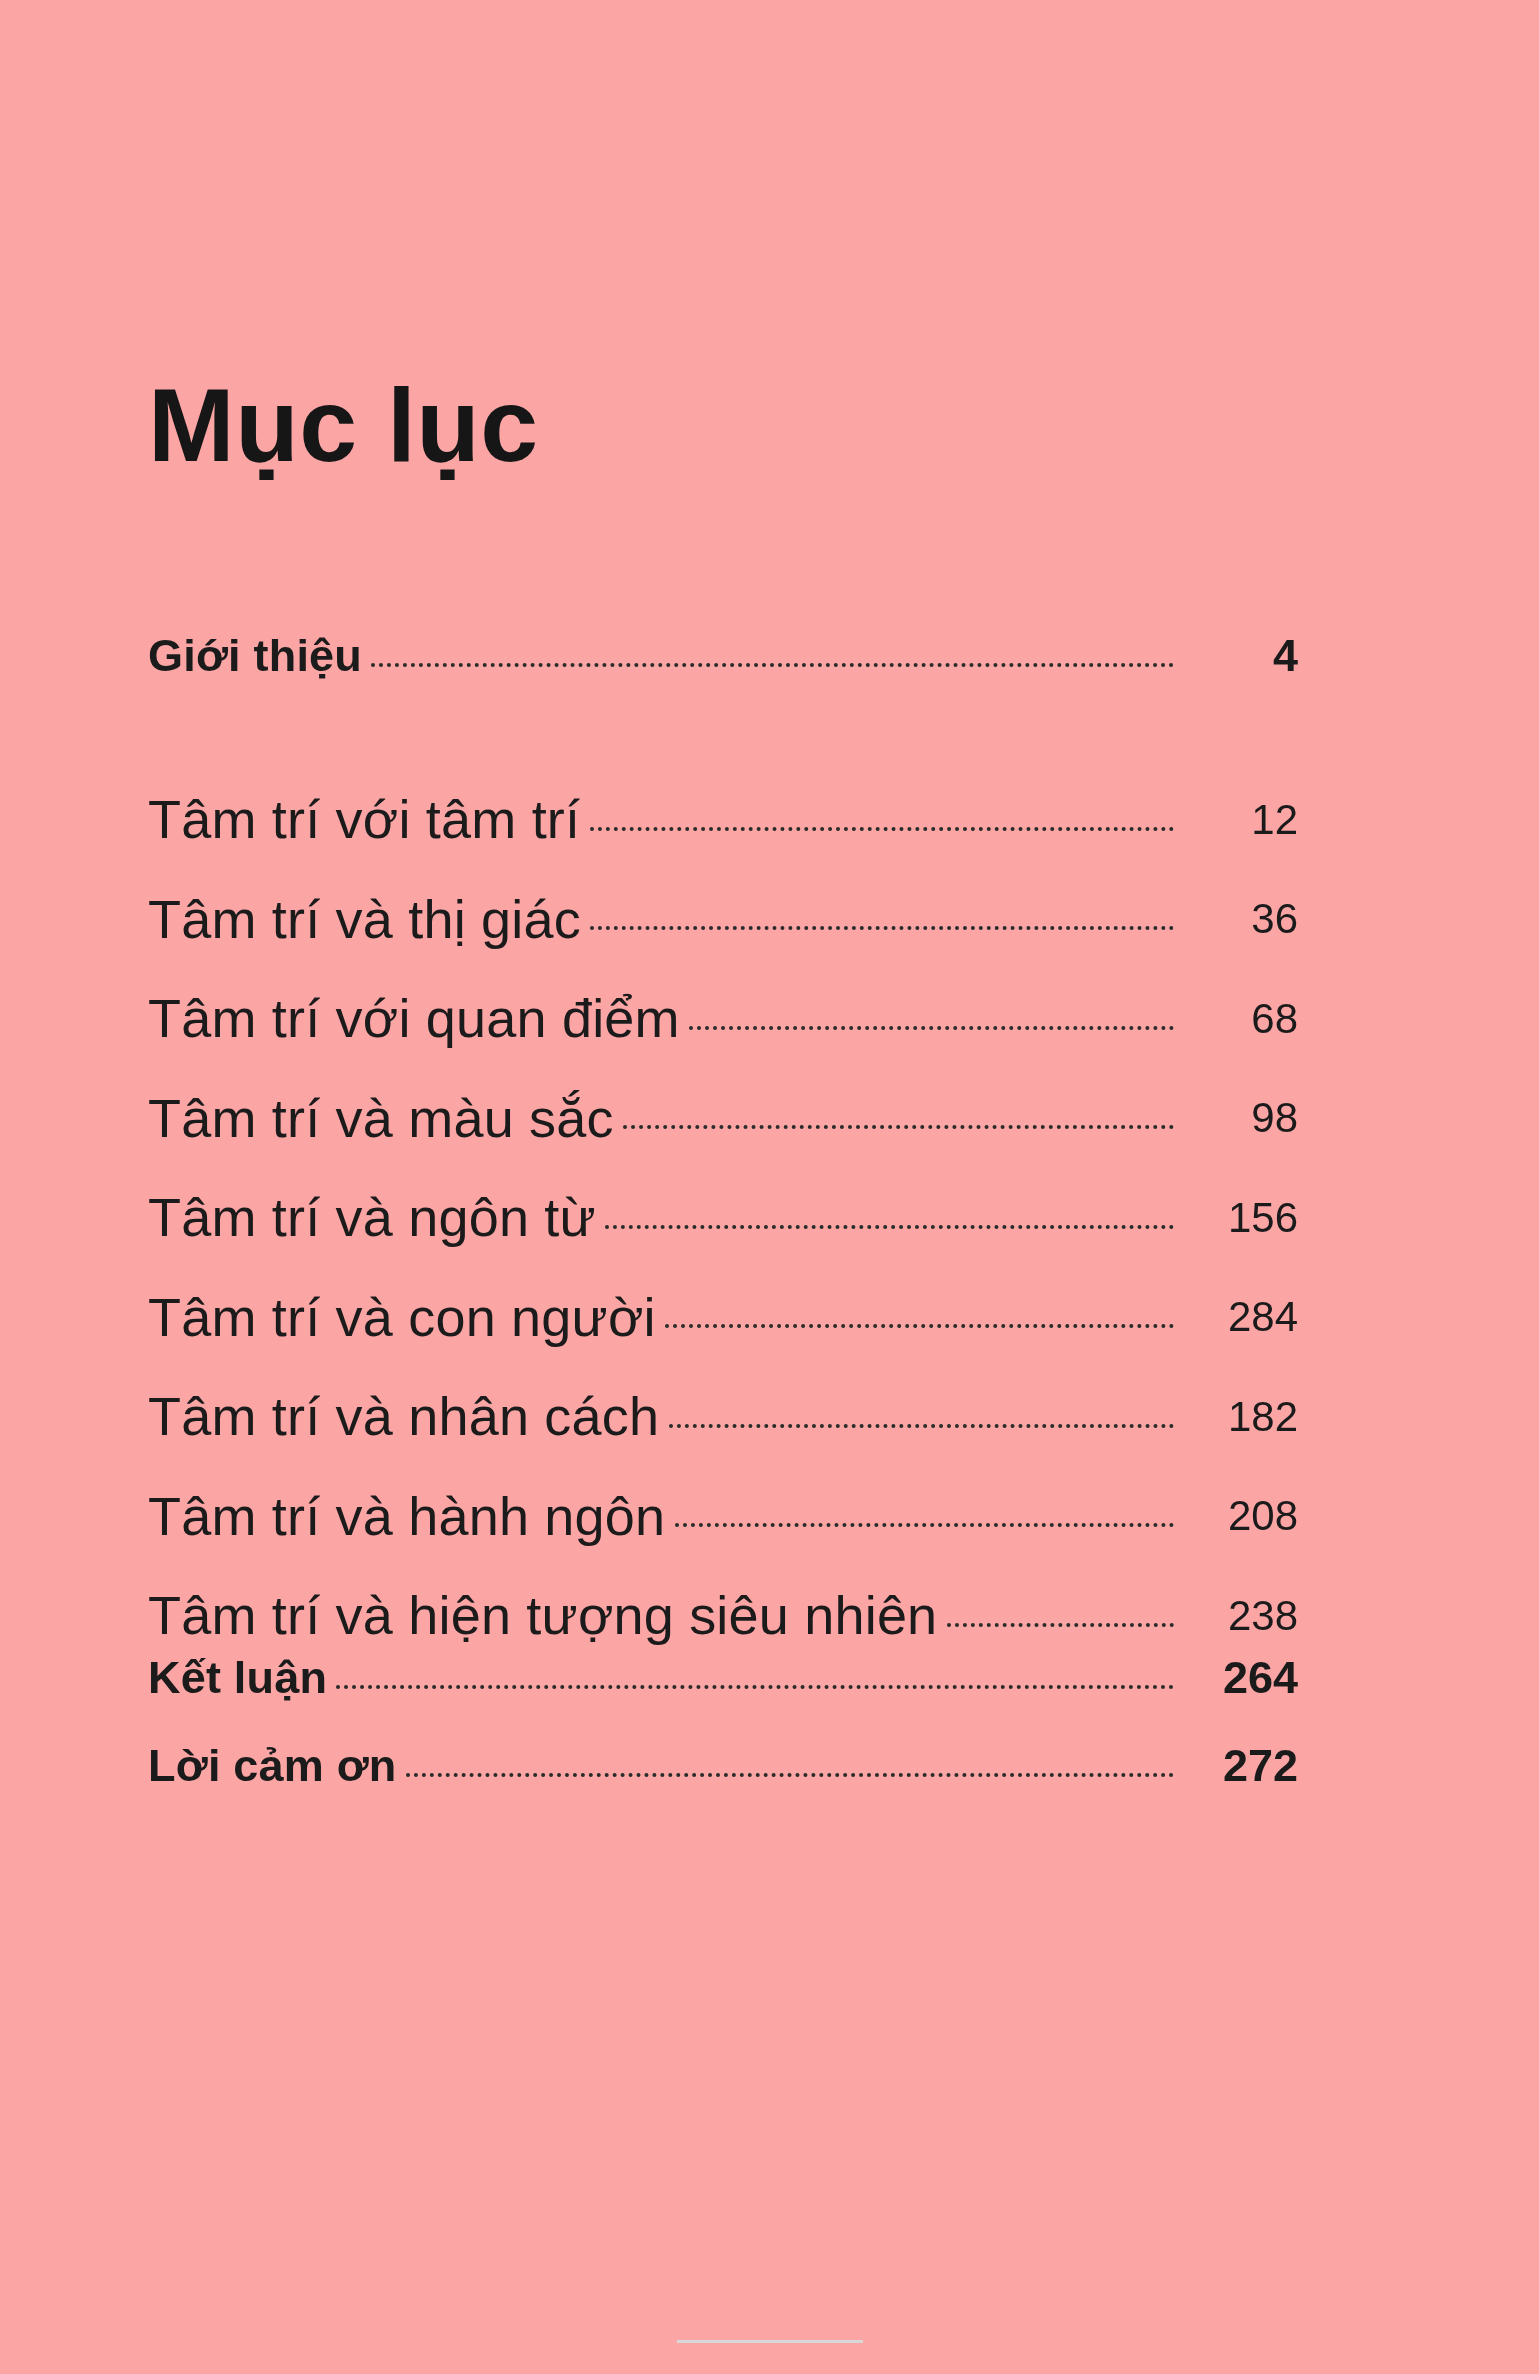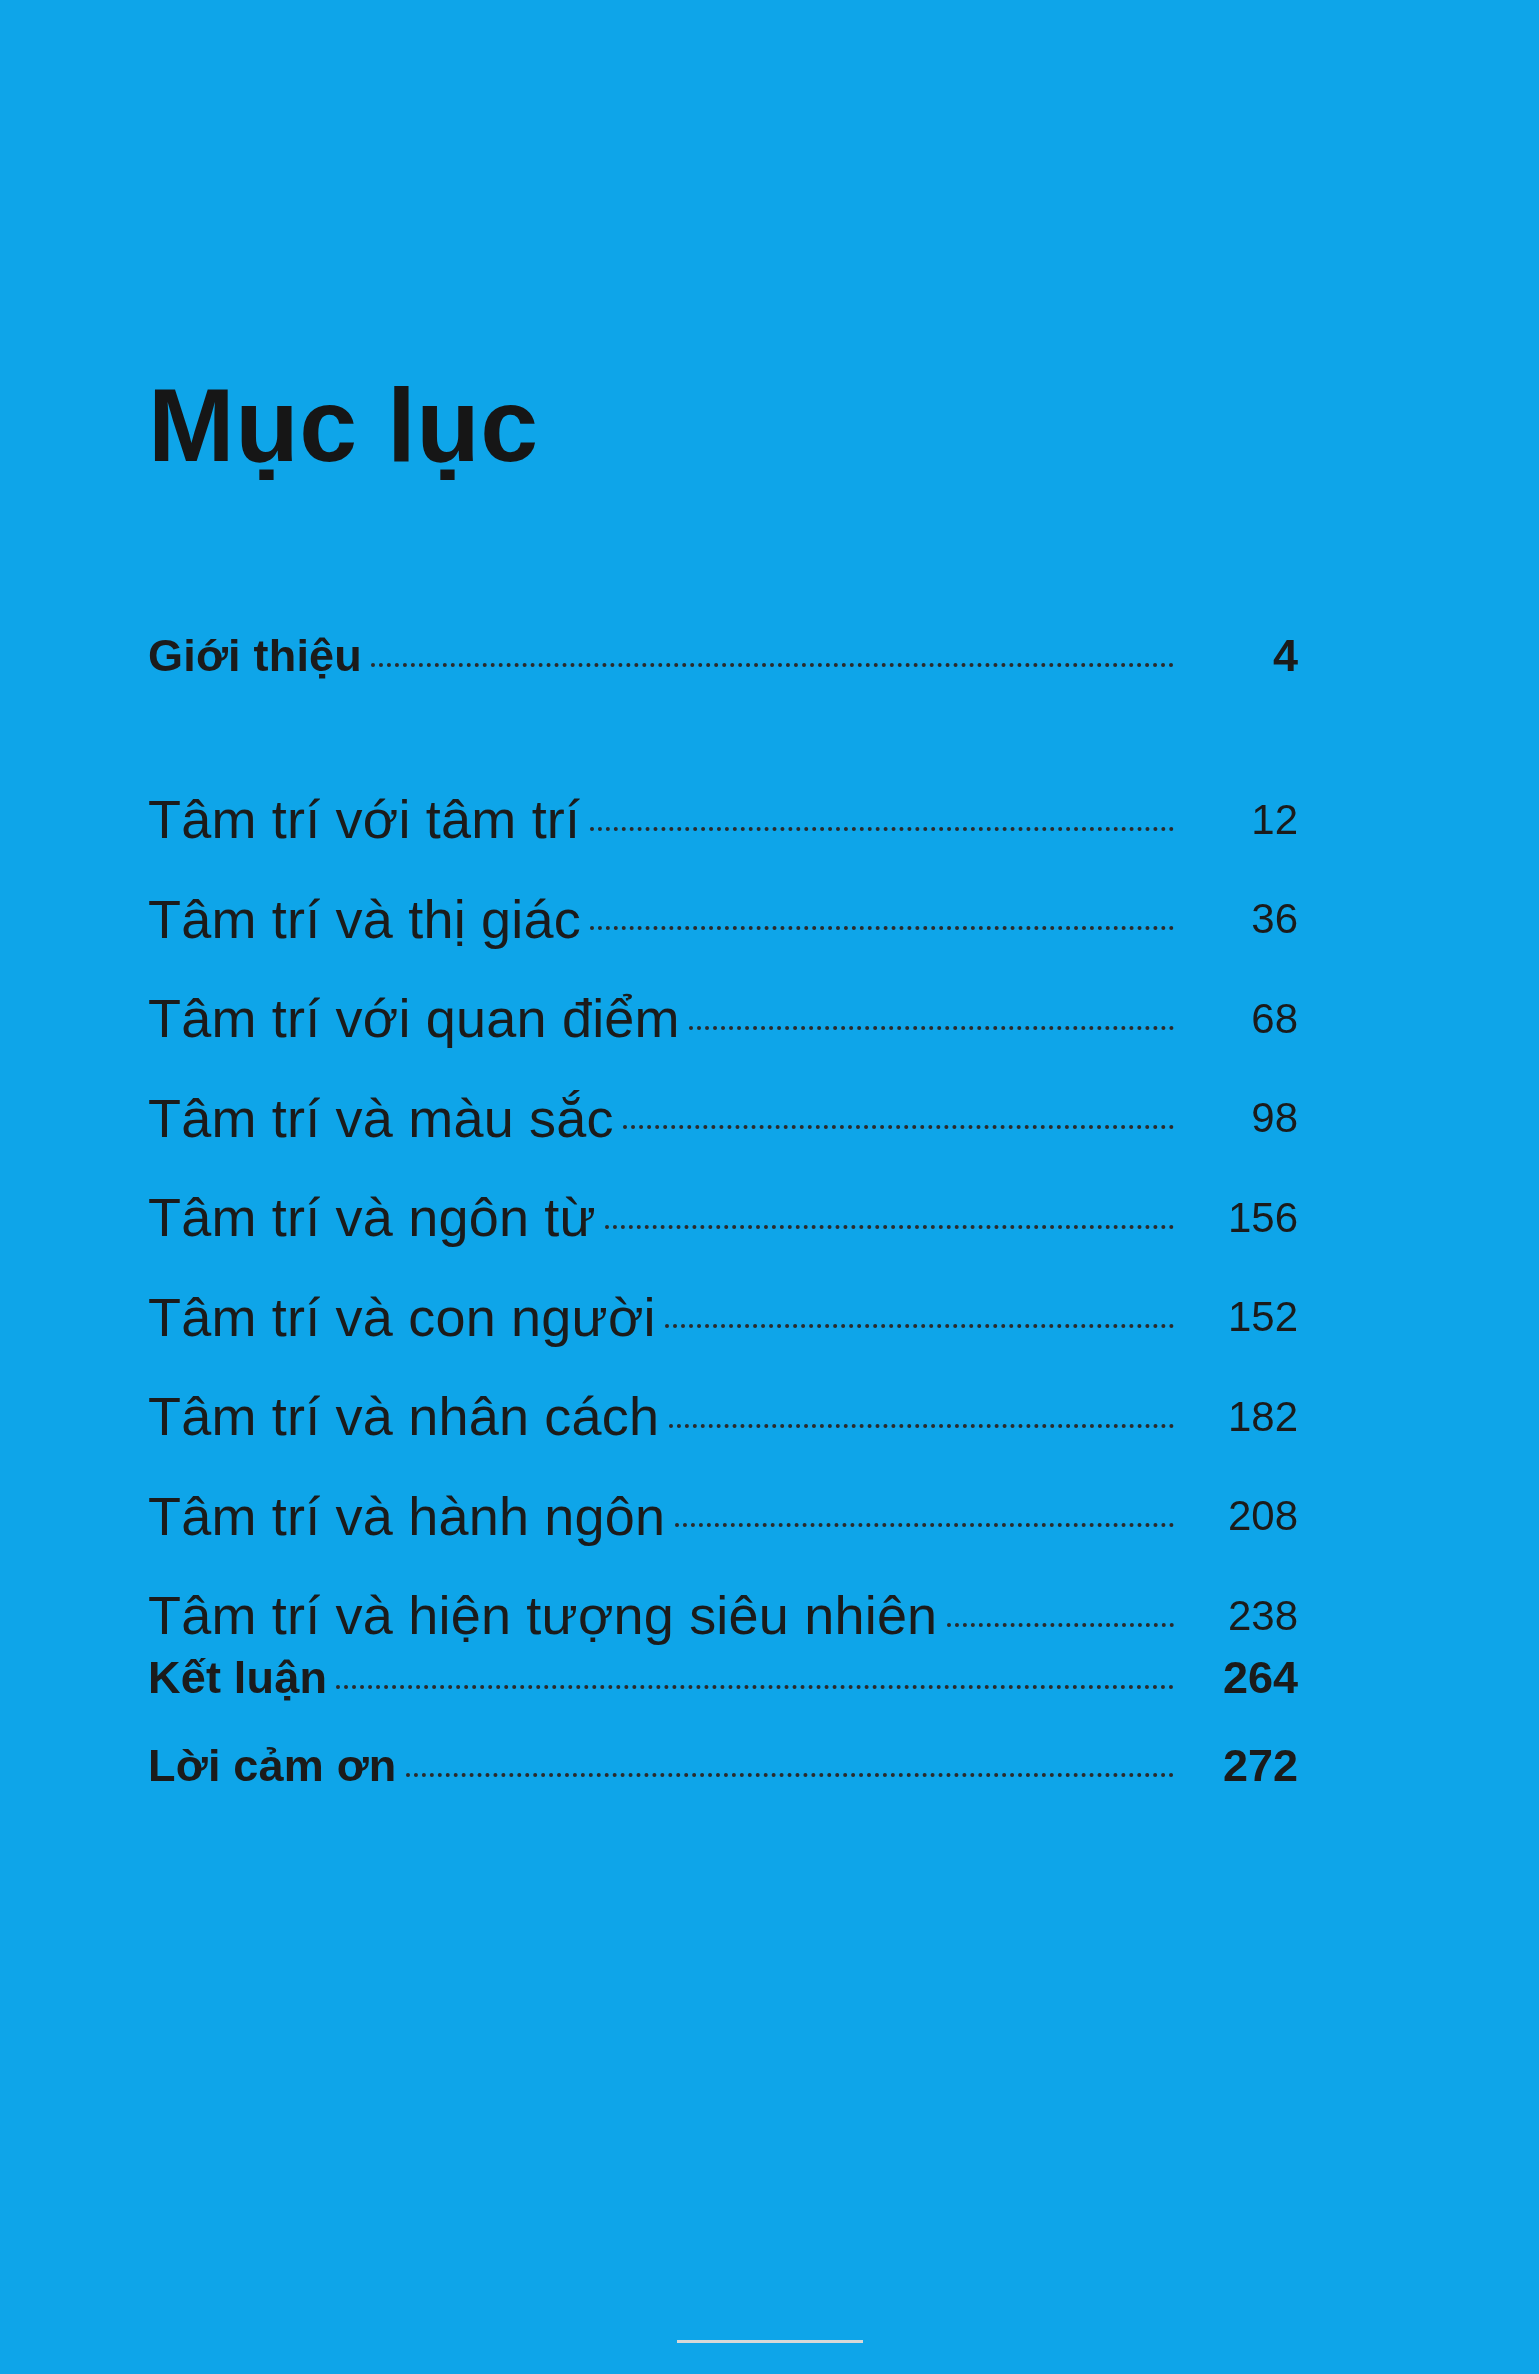--- a/index.html
+++ b/index.html
@@ -13,21 +13,21 @@
     height: 2375px;
     position: relative;
     font-family: "Liberation Sans", sans-serif;
     color: #1b1b1b;
     overflow: hidden;
   }
 
   .page {
     position: absolute;
     inset: 0;
-    background: #0ea5e9;
+    background: #fca5a5;
     text-decoration: underline;
   }
 
   .content {
     position: absolute;
     left: 148px;
     top: 0;
     width: 1159px;
   }
 
@@ -164,21 +164,21 @@
         <span class="toc-page">98</span>
       </div>
       <div class="toc-row">
         <span class="toc-label">Tâm trí và ngôn từ</span>
         <span class="toc-dots"></span>
         <span class="toc-page">156</span>
       </div>
       <div class="toc-row">
         <span class="toc-label">Tâm trí và con người</span>
         <span class="toc-dots"></span>
-        <span class="toc-page">152</span>
+        <span class="toc-page">284</span>
       </div>
       <div class="toc-row">
         <span class="toc-label">Tâm trí và nhân cách</span>
         <span class="toc-dots"></span>
         <span class="toc-page">182</span>
       </div>
       <div class="toc-row">
         <span class="toc-label">Tâm trí và hành ngôn</span>
         <span class="toc-dots"></span>
         <span class="toc-page">208</span>

